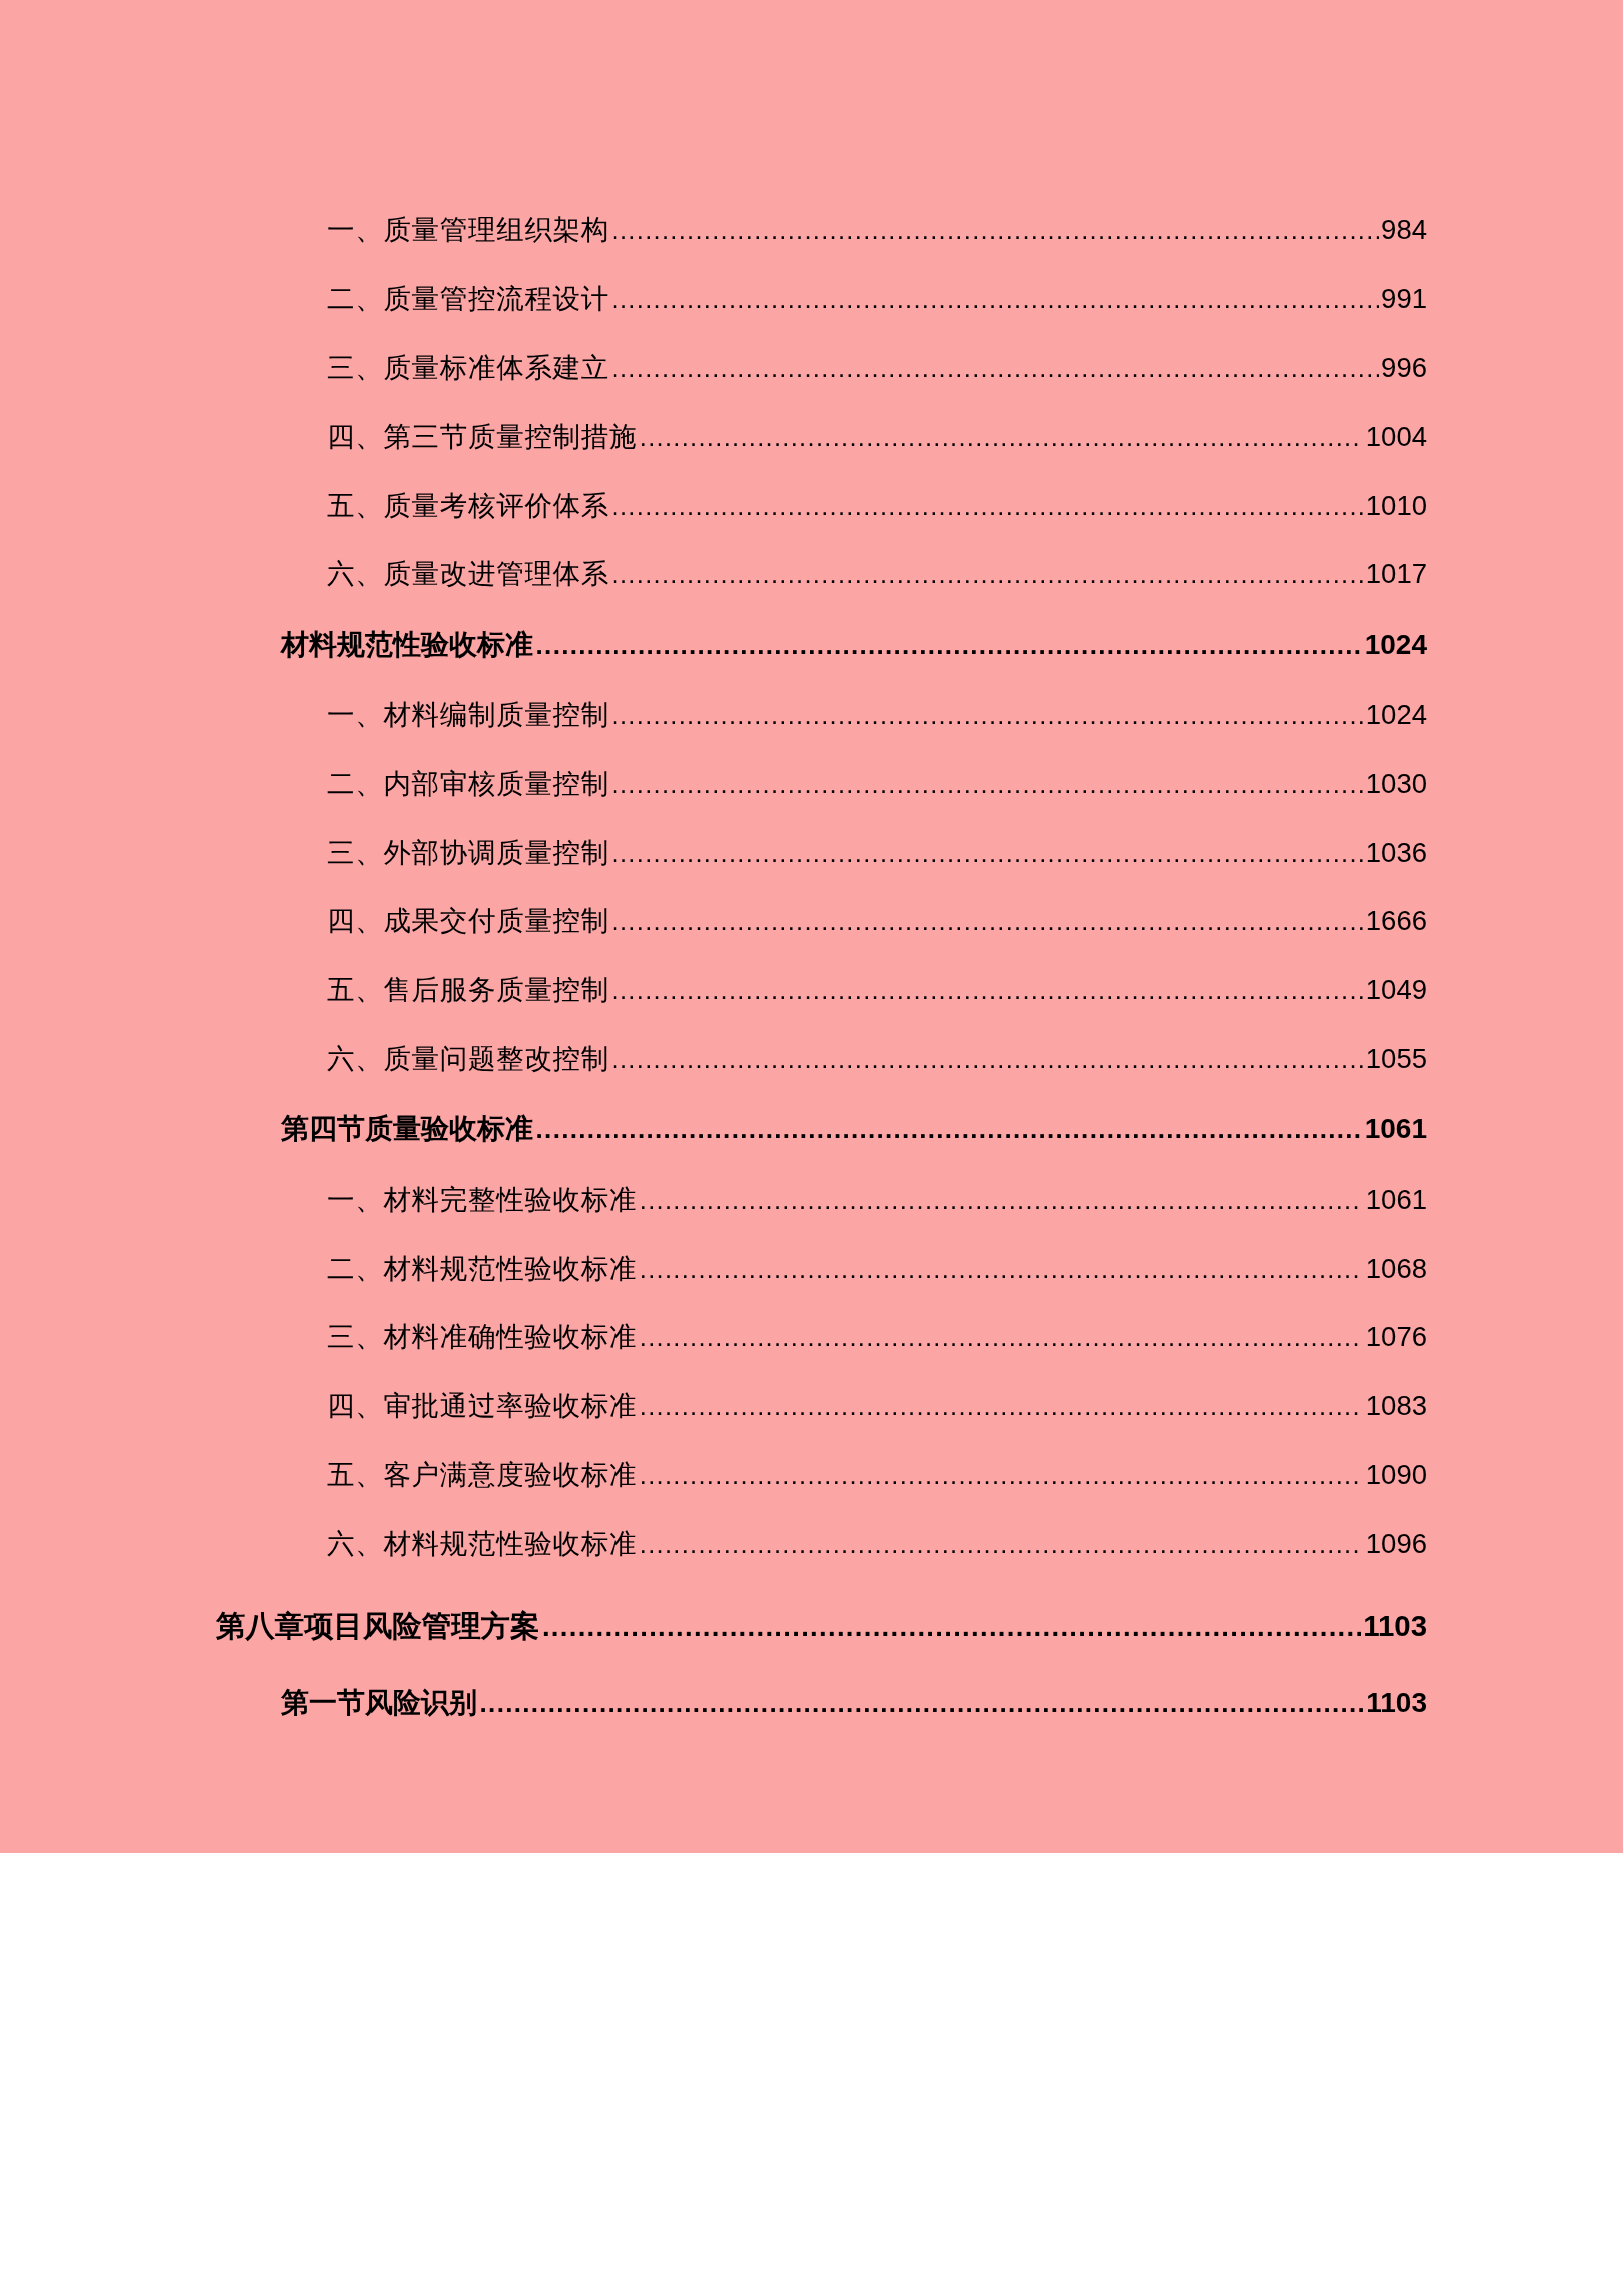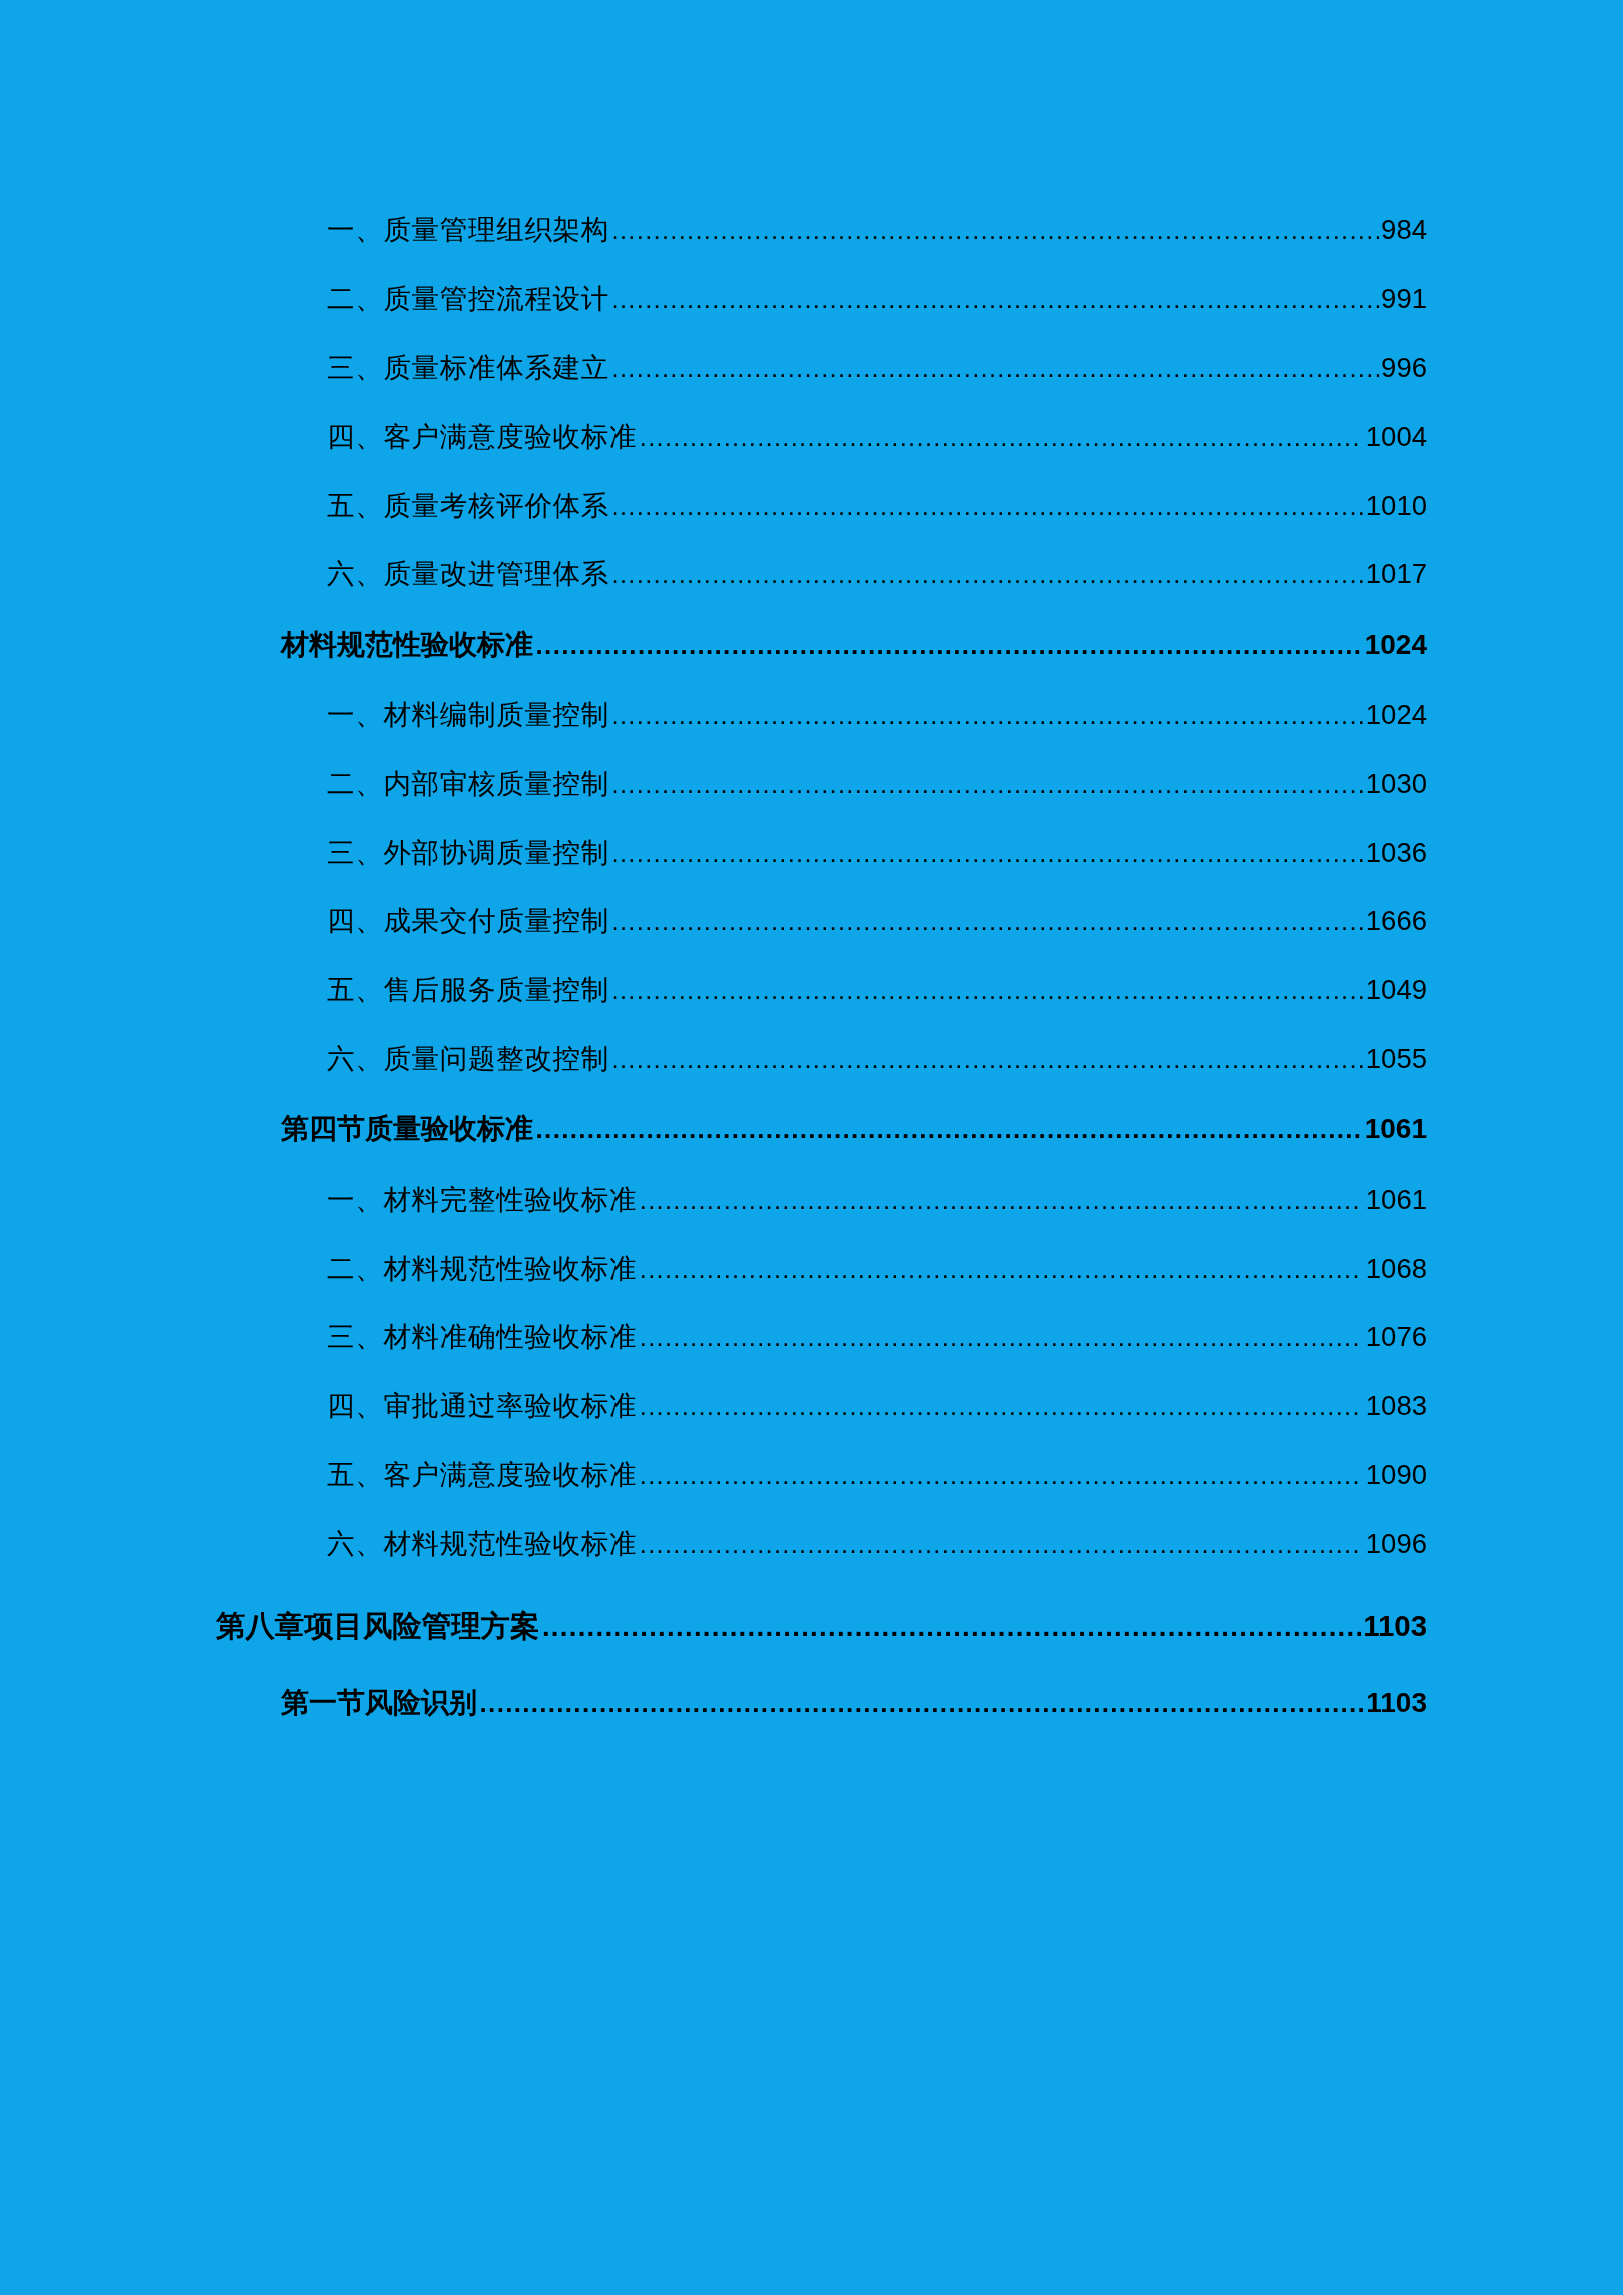--- a/index.html
+++ b/index.html
@@ -6,23 +6,23 @@
     margin: 0;
     padding: 0;
     background: #ffffff;
   }
   body {
     font-family: "Liberation Sans", sans-serif;
     color: #000000;
   }
   .page {
     width: 1623px;
-    height: 2295px;
+    height: 1853px;
     position: relative;
-    background: #0ea5e9;
+    background: #fca5a5;
     box-sizing: border-box;
     padding: 196px 196px 0 216px;
   }
   .toc {
     display: block;
   }
   .toc-entry {
     display: flex;
     align-items: baseline;
     width: 100%;
@@ -93,21 +93,21 @@
         <span class="title">二、质量管控流程设计</span>
         <span class="dots">............................................................................................................................................................</span>
         <span class="page-no">991</span>
       </div>
       <div class="toc-entry lvl-item">
         <span class="title">三、质量标准体系建立</span>
         <span class="dots">............................................................................................................................................................</span>
         <span class="page-no">996</span>
       </div>
       <div class="toc-entry lvl-item">
-        <span class="title">四、客户满意度验收标准</span>
+        <span class="title">四、第三节质量控制措施</span>
         <span class="dots">............................................................................................................................................................</span>
         <span class="page-no">1004</span>
       </div>
       <div class="toc-entry lvl-item">
         <span class="title">五、质量考核评价体系</span>
         <span class="dots">............................................................................................................................................................</span>
         <span class="page-no">1010</span>
       </div>
       <div class="toc-entry lvl-item">
         <span class="title">六、质量改进管理体系</span>

